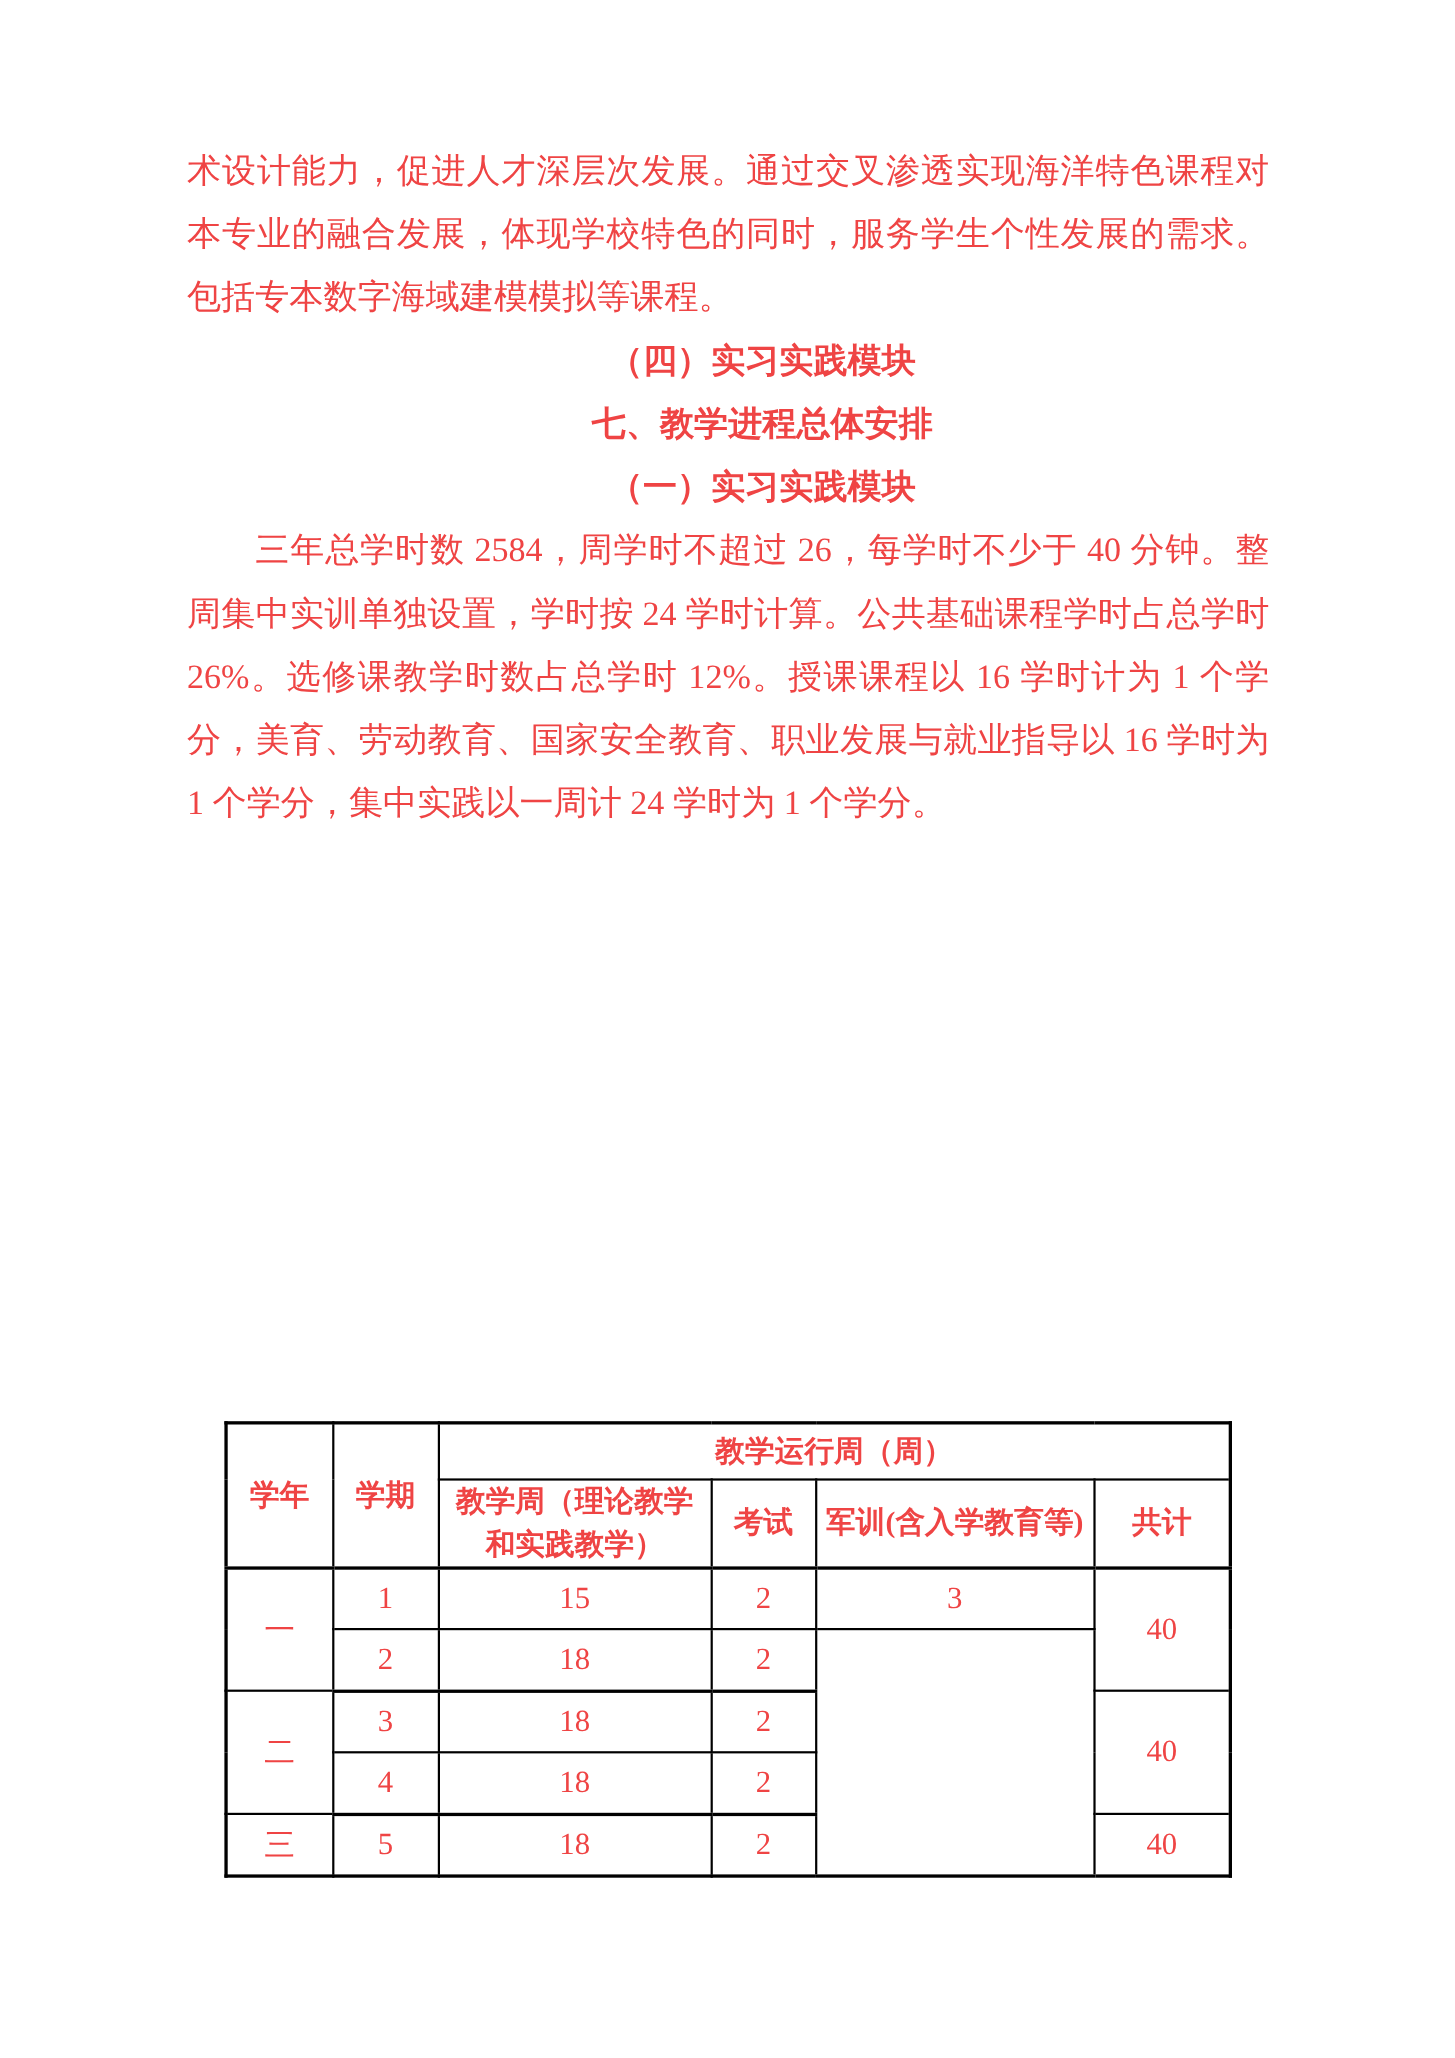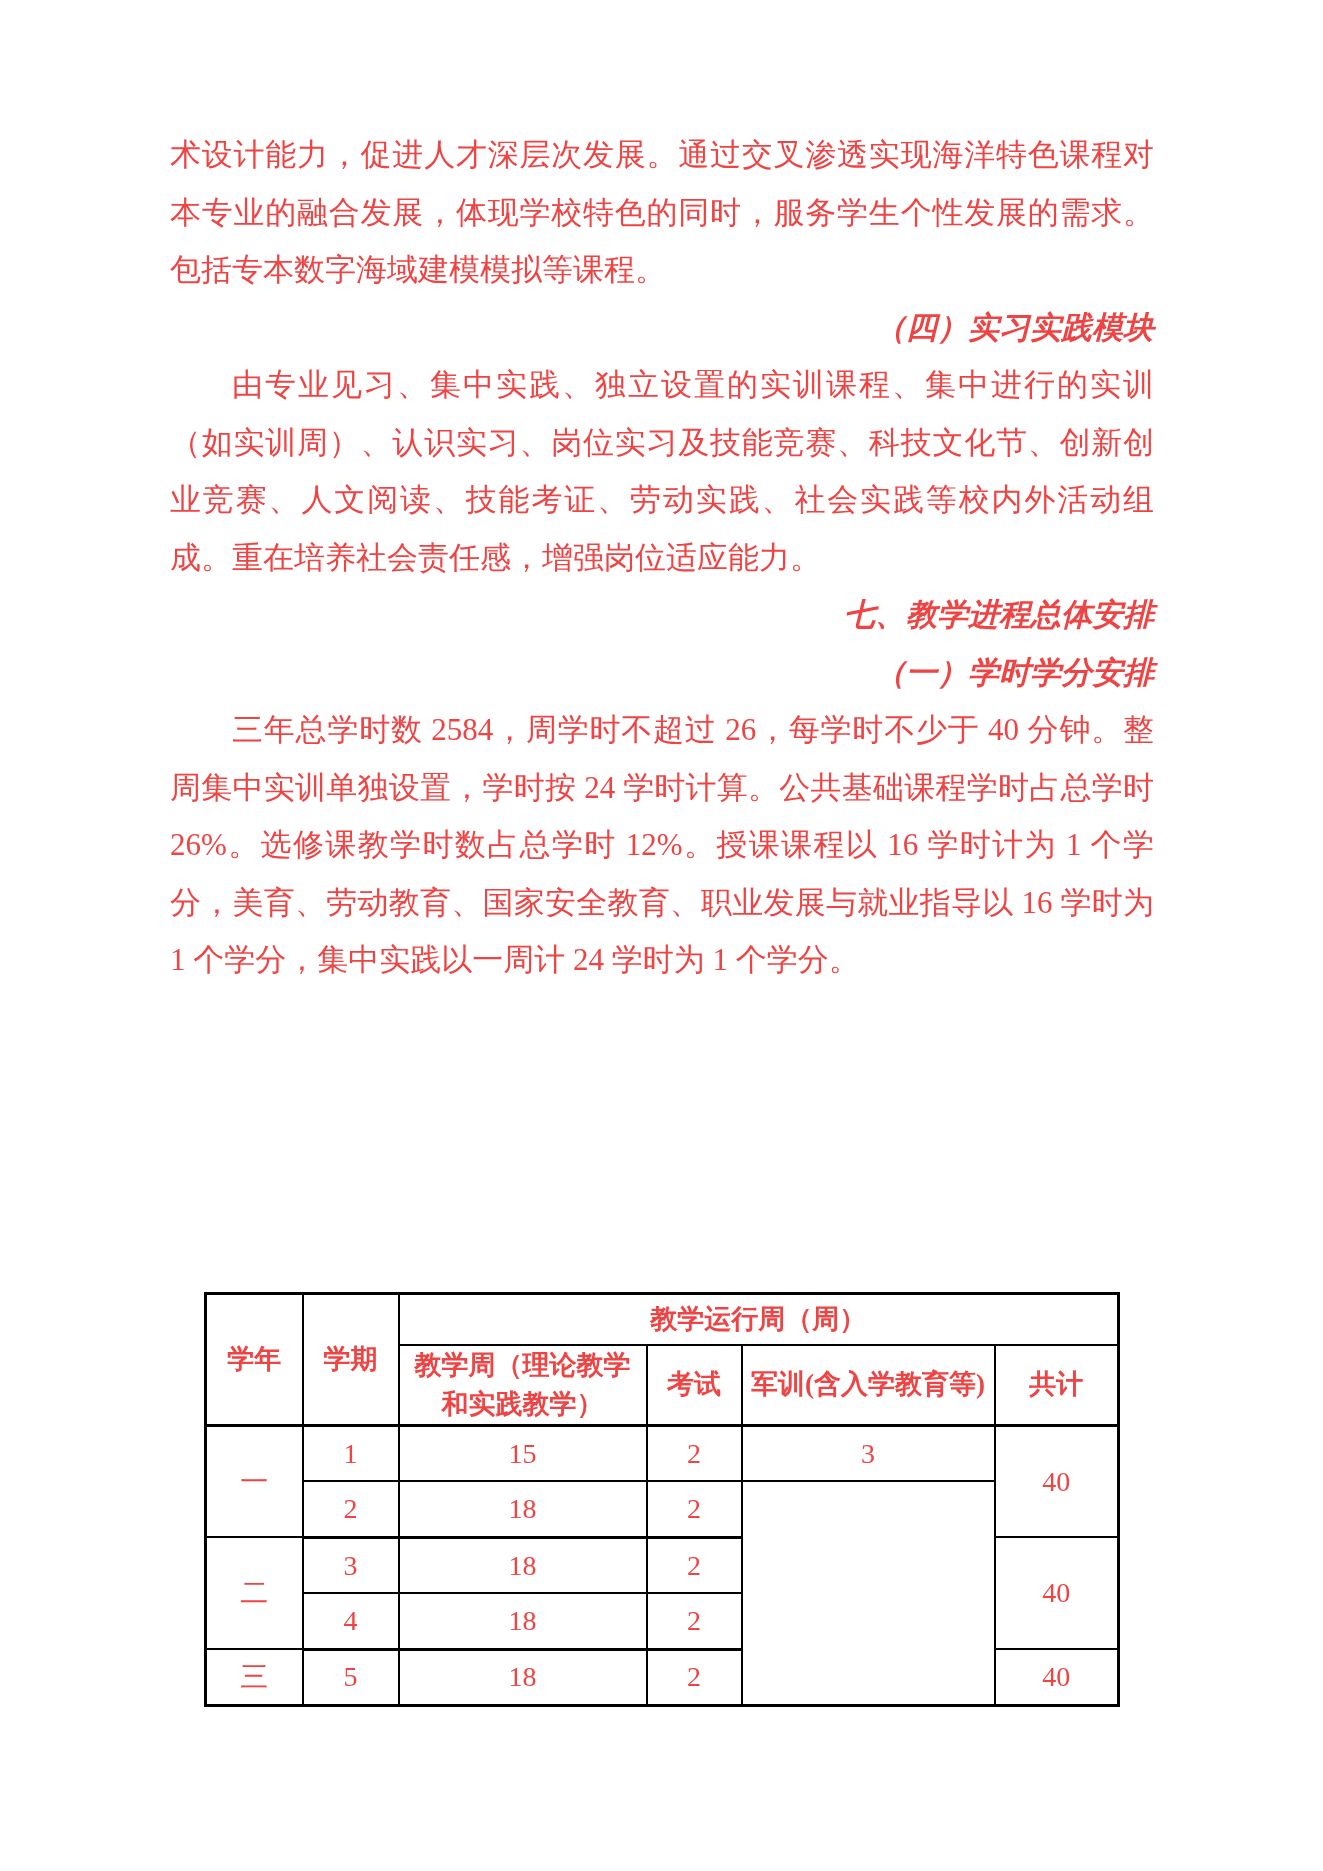--- a/index.html
+++ b/index.html
@@ -20,21 +20,21 @@
   }
   .para {
     margin: 0;
     font-size: 31px;
     line-height: 57.5px;
     text-align: justify;
     text-indent: 2em;
     word-break: break-all;
   }
   .para.no-indent { text-indent: 0; }
-  .para.heading { font-weight: bold; text-align: right; font-style: italic; }
+  .para.heading { font-weight: bold; text-align: center; }
   .bold { font-weight: bold; }
 
   table.weeks-table {
     position: absolute;
     left: 204px;
     top: 1292px;
     width: 913px;
     border-collapse: collapse;
     table-layout: fixed;
     border: 3px solid #000;
@@ -62,23 +62,22 @@
   tr.group-end td { border-bottom: 3px solid #000; }
 </style>
 </head>
 <body>
 
 <div class="page">
 
   <div class="content">
     <p class="para no-indent">术设计能力，促进人才深层次发展。通过交叉渗透实现海洋特色课程对本专业的融合发展，体现学校特色的同时，服务学生个性发展的需求。包括专本数字海域建模模拟等课程。</p>
     <p class="para heading">（四）实习实践模块</p>
-    <p class="para">由专业见习、集中实践、独立设置的实训课程、集中进行的实训（如实训周）、认识实习、岗位实习及技能竞赛、科技文化节、创新创业竞赛、人文阅读、技能考证、劳动实践、社会实践等校内外活动组成。重在培养社会责任感，增强岗位适应能力。</p>
     <p class="para heading">七、教学进程总体安排</p>
-    <p class="para heading">（一）学时学分安排</p>
+    <p class="para heading">（一）实习实践模块</p>
     <p class="para">三年总学时数 2584，周学时不超过 26，每学时不少于 40 分钟。整周集中实训单独设置，学时按 24 学时计算。公共基础课程学时占总学时 26%。选修课教学时数占总学时 12%。授课课程以 16 学时计为 1 个学分，美育、劳动教育、国家安全教育、职业发展与就业指导以 16 学时为 1 个学分，集中实践以一周计 24 学时为 1 个学分。</p>
   </div>
 
   <table class="weeks-table">
     <colgroup>
       <col style="width:97px">
       <col style="width:96px">
       <col style="width:248px">
       <col style="width:95px">
       <col style="width:253px">

